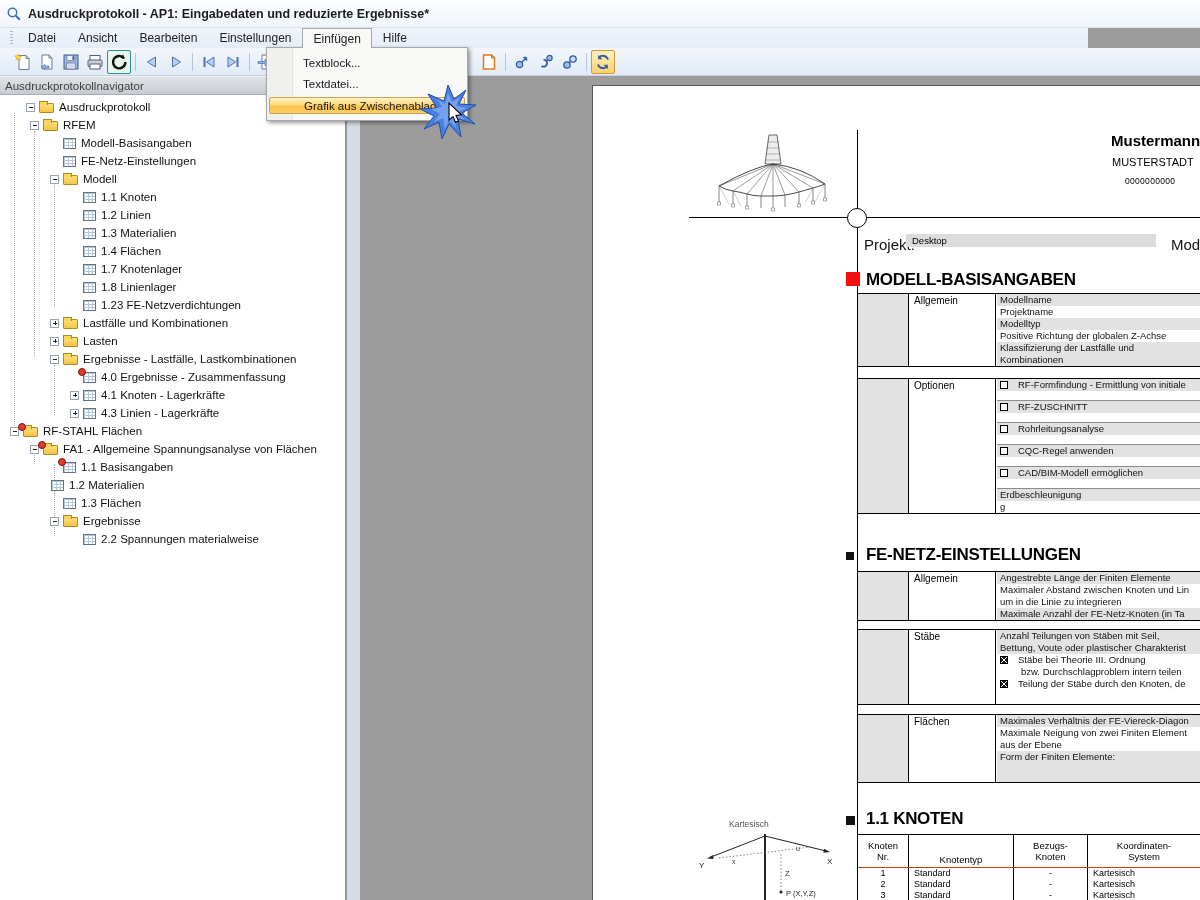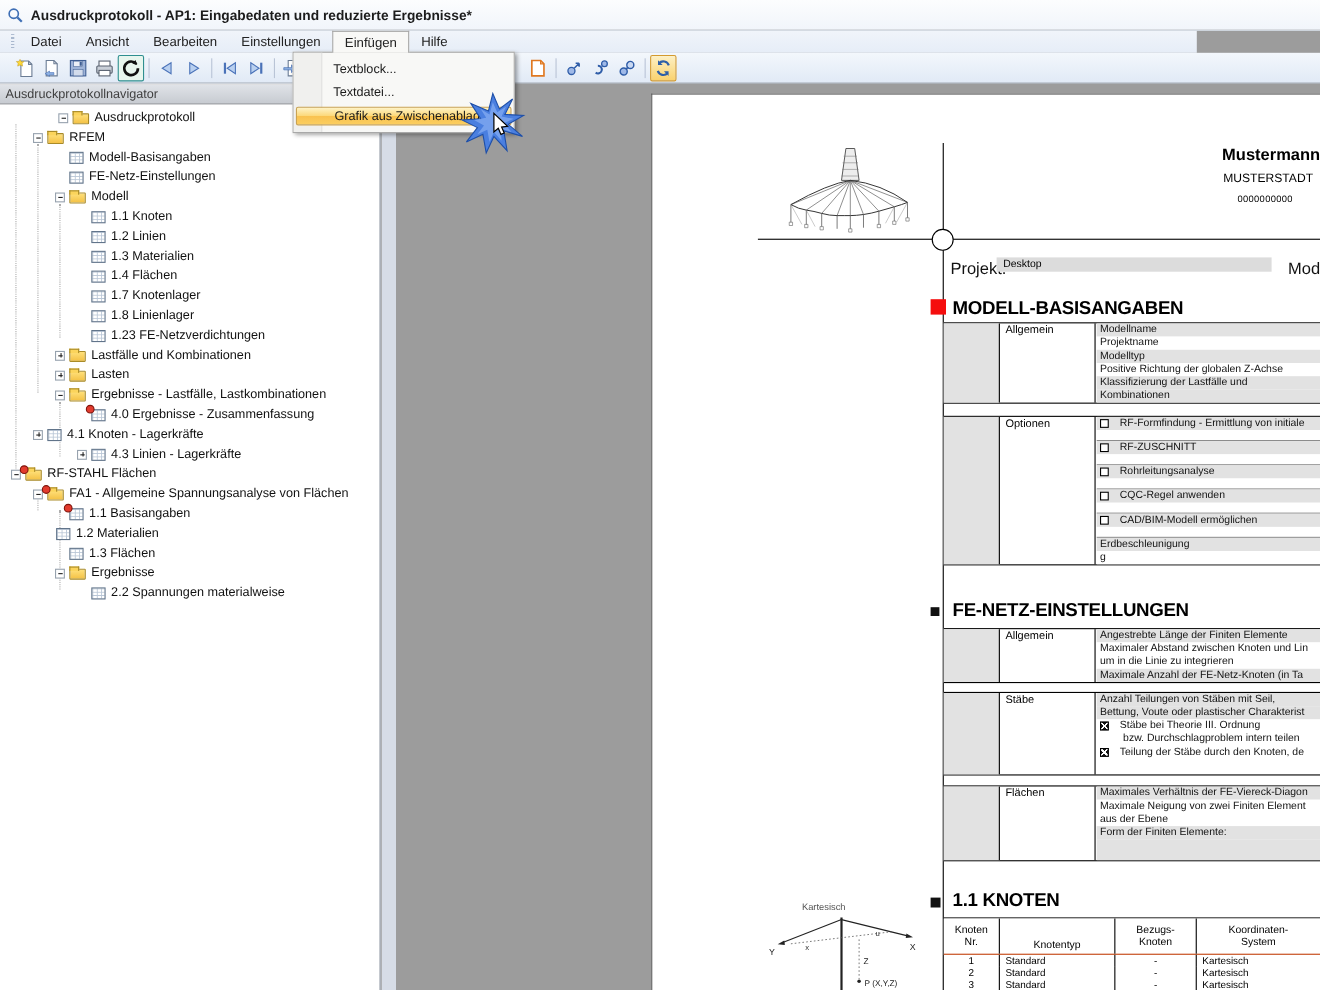--- a/index.html
+++ b/index.html
@@ -243,21 +243,21 @@
 </div>
 <div class="nav-panel">
   <div class="guide" style="left:14px;top:18px;height:315px"></div>
   <div class="guide" style="left:34px;top:36px;height:226px"></div>
   <div class="guide" style="left:54px;top:90px;height:122px"></div>
   <div class="guide" style="left:54px;top:270px;height:50px"></div>
   <div class="guide" style="left:34px;top:351px;height:18px"></div>
   <div class="guide" style="left:54px;top:369px;height:72px"></div>
   <div class="tree">
 
-  <div class="titem" style="padding-left: 26px; margin-left: 27px;">
+  <div class="titem" style="padding-left: 26px;">
         <span class="exp minus"></span>
         <span class="ticon folder"></span>
         <span class="tlabel">Ausdruckprotokoll</span>
       </div>
       <div class="titem" style="padding-left: 30px;">
         <span class="exp minus"></span>
         <span class="ticon folder"></span>
         <span class="tlabel">RFEM</span>
       </div>
       <div class="titem" style="padding-left: 50px;">
@@ -323,21 +323,21 @@
       <div class="titem" style="padding-left: 50px;">
         <span class="exp minus"></span>
         <span class="ticon folder"></span>
         <span class="tlabel">Ergebnisse - Lastfälle, Lastkombinationen</span>
       </div>
       <div class="titem" style="padding-left: 70px;">
         <span class="exp none"></span>
         <span class="ticon table-pin"></span>
         <span class="tlabel">4.0 Ergebnisse - Zusammenfassung</span>
       </div>
-      <div class="titem" style="padding-left: 30px;">
+      <div class="titem" style="padding-left: 70px;">
         <span class="exp plus"></span>
         <span class="ticon table"></span>
         <span class="tlabel">4.1 Knoten - Lagerkräfte</span>
       </div>
       <div class="titem" style="padding-left: 70px;">
         <span class="exp plus"></span>
         <span class="ticon table"></span>
         <span class="tlabel">4.3 Linien - Lagerkräfte</span>
       </div>
       <div class="titem" style="padding-left: 10px;">

